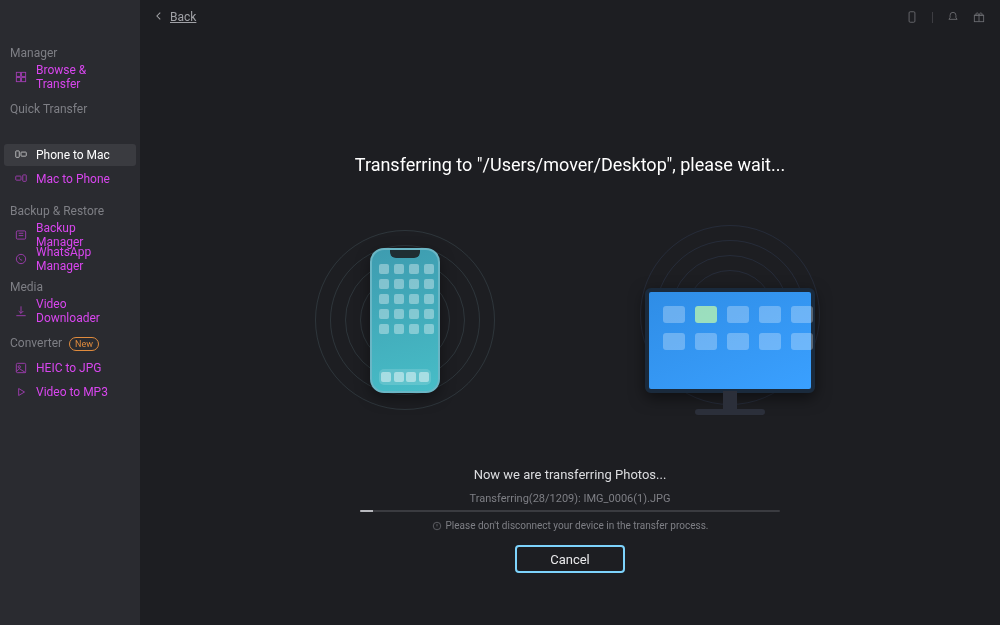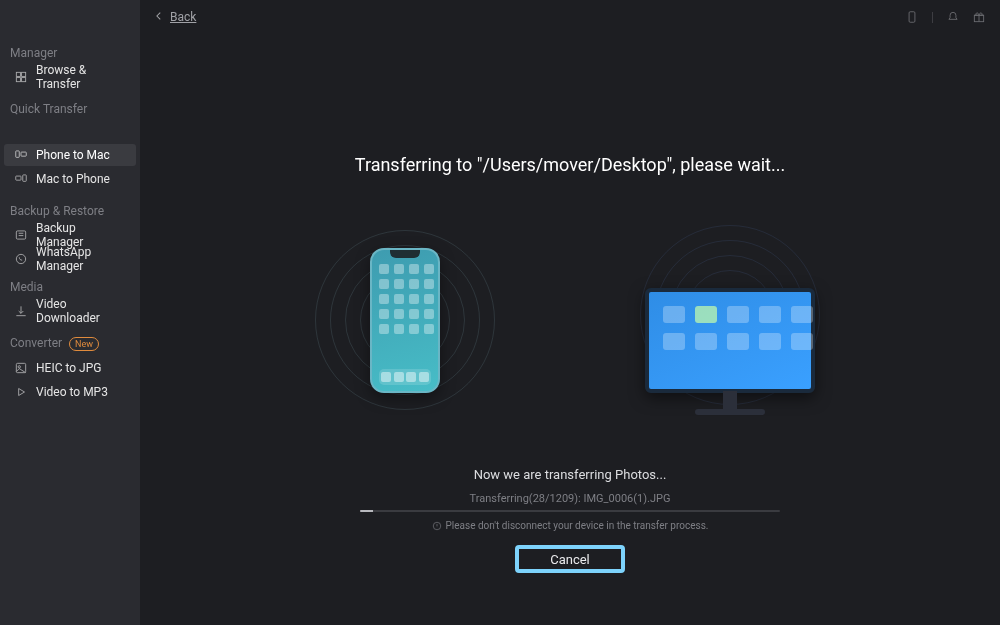--- a/index.html
+++ b/index.html
@@ -1,21 +1,21 @@
 <!DOCTYPE html>
 <html><head>
   <meta charset="utf-8">
   <style>
     * { margin:0; padding:0; box-sizing:border-box; font-family:-apple-system,BlinkMacSystemFont,"Segoe UI",Roboto,Helvetica,Arial,sans-serif; }
     body { width:1000px; height:625px; overflow:hidden; background:#1d1e22; color:#c8c9cc; display:flex; }
 
     
     .sidebar { width:140px; height:100%; background:#2a2b30; padding:40px 0 0 0; font-size:12px; }
     .sb-section-title { color:#7e7f85; padding:6px 10px 4px 10px; font-size:12px; }
-    .sb-item { display:flex; align-items:center; gap:8px; height:22px; padding:0 10px; color:#e5e5e5; cursor:pointer; margin:2px 4px; border-radius:3px; }
+    .sb-item { display:flex; align-items:center; gap:8px; height:22px; padding:0 10px; color:#d946ef; cursor:pointer; margin:2px 4px; border-radius:3px; }
     .sb-item.active { background:#3a3b40; color:#fff;margin-top:24px; }
     .sb-icon { width:14px; height:14px; display:inline-flex; align-items:center; justify-content:center; opacity:.7; }
     .sb-icon svg { width:14px; height:14px; stroke:currentColor; stroke-width:1.5; fill:none; }
     .badge-new { display:inline-block; font-size:9px; color:#e08b3d; border:1px solid #e08b3d; border-radius:7px; padding:0 5px; margin-left:4px; line-height:12px; }
 
     
     .main { flex:1; height:100%; position:relative; display:flex; flex-direction:column; }
     .topbar { height:34px; display:flex; align-items:center; padding:0 14px; color:#a0a1a6; font-size:12px; }
     .back { display:flex; align-items:center; gap:6px; cursor:pointer;text-decoration:underline; }
     .top-right { margin-left:auto; display:flex; align-items:center; gap:12px; opacity:.6; }
@@ -51,21 +51,21 @@
     .mac-stand { width:14px; height:18px; background:#2b2f3a; margin-top:-2px; position:absolute; left:50%; transform:translateX(-50%); bottom:6px; }
     .mac-base { width:70px; height:6px; background:#2b2f3a; border-radius:3px; position:absolute; left:50%; transform:translateX(-50%); bottom:0; }
 
     
     .status1 { color:#dcdde0; font-size:13px; margin-top:22px; }
     .status2 { color:#7e7f85; font-size:11px; margin-top:10px; }
     .progress-track { width:420px; height:2px; background:#3a3b40; margin-top:5px; border-radius:2px; overflow:hidden; }
     .progress-fill { height:100%; width:3%; background:#b8b9be; }
     .warn { color:#7e7f85; font-size:10px; margin-top:8px; display:flex; align-items:center; gap:4px; }
     .warn svg{ width:10px; height:10px; stroke:#7e7f85; stroke-width:1.5; }
-    .cancel-btn { margin-top:14px; background:transparent; border:4px solid #7dd3fc; color:#eaeaec; font-size:13px; width:110px; height:28px; border-radius:4px; cursor:pointer; }
+    .cancel-btn { margin-top:14px; background:transparent; border:2px solid #7dd3fc; color:#eaeaec; font-size:13px; width:110px; height:28px; border-radius:4px; cursor:pointer; }
   </style>
 </head>
 <body>
 
 <aside class="sidebar">
 
   <div class="sb-section-title">Manager</div>
   <div class="sb-item">
     <span class="sb-icon">
         <svg viewBox="0 0 24 24">

